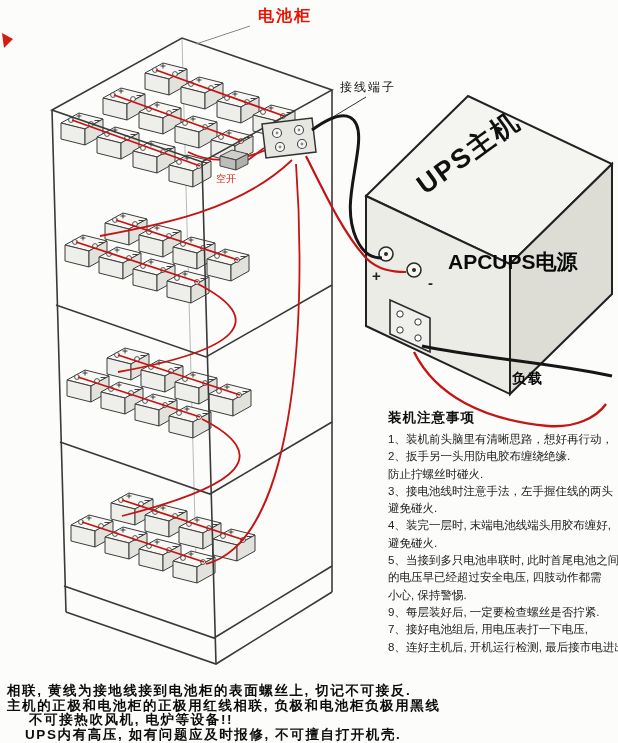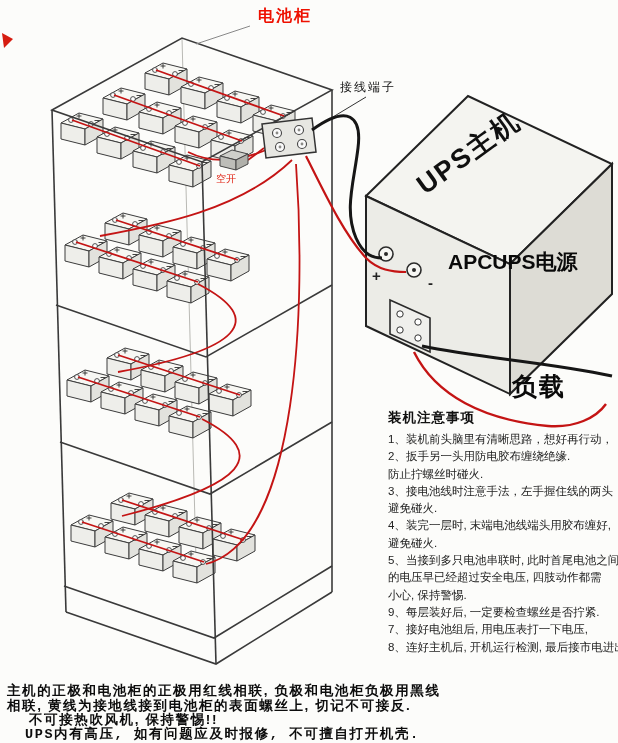--- a/index.html
+++ b/index.html
@@ -6,29 +6,29 @@
   html,body { background:#ffffff; font-family:"Liberation Sans","DejaVu Sans",sans-serif; }
   .stage { position:relative; width:618px; height:743px; background:#fcfcfa; overflow:hidden; }
   .stage svg { position:absolute; left:0; top:0; }
   .lbl { position:absolute; white-space:nowrap; color:#1a1a1a; }
   .lbl-cabinet { left:214px; top:6px; color:#ee1000; font-weight:bold; font-size:16px; letter-spacing:2px;margin-left:44px; }
   .lbl-terminal { left:340px; top:79px; font-size:12px; letter-spacing:2px; color:#111; }
   .lbl-breaker { left:216px; top:172px; color:#e02010; font-size:10px; }
   .lbl-ups { left:420px; top:170px; font-size:27px; font-weight:bold; color:#101010;
              letter-spacing:2px; transform:rotate(-36deg); transform-origin:0 50%; }
   .lbl-brand { left:448px; top:248px; font-size:21px; font-weight:bold; color:#0a0a0a; }
-  .lbl-load { left:512px; top:370px; font-size:25px; font-weight:bold; color:#0a0a0a; letter-spacing:2px; }
+  .lbl-load { left:512px; top:370px; font-size:14px; font-weight:bold; color:#0a0a0a; letter-spacing:2px; }
   .notes { position:absolute; left:388px; top:409px; width:230px; color:#222; }
   .notes-title { font-size:13.5px; font-weight:bold; margin-bottom:4px; letter-spacing:1px; color:#111; }
   .note-line { font-size:11.5px; line-height:17.3px; white-space:nowrap; }
   .footer { position:absolute; left:7px; top:684px; width:608px; color:#0d0d0d;
             font-weight:bold; font-size:13.5px; line-height:14.6px; letter-spacing:1.6px; }
   .footer div { white-space:nowrap; }
   .f-ind1 { padding-left:22px; }
-  .f-ind2 { padding-left:18px;font-family:Liberation Mono, monospace; }
+  .f-ind2 { padding-left:18px; }
 </style>
 </head>
 <body>
 
 <div class="stage">
 
   <svg width="618" height="743" viewBox="0 0 618 743">
     <defs>
       <g id="bat">
         <path d="M3,15 L21,5 L45,11 L27,21 Z" fill="#f7f7f3" stroke="#3c3c3c" stroke-width="1"></path>
@@ -193,19 +193,19 @@
     <div class="note-line">避免碰火.</div>
     <div class="note-line">5、当接到多只电池串联时, 此时首尾电池之间</div>
     <div class="note-line">的电压早已经超过安全电压, 四肢动作都需</div>
     <div class="note-line">小心, 保持警惕.</div>
     <div class="note-line">9、每层装好后, 一定要检查螺丝是否拧紧.</div>
     <div class="note-line">7、接好电池组后, 用电压表打一下电压,</div>
     <div class="note-line">8、连好主机后, 开机运行检测, 最后接市电进出线.</div>
   </div>
 
   <div class="footer">
+    <div>相联, 黄线为接地线接到电池柜的表面螺丝上, 切记不可接反.</div>
     <div>主机的正极和电池柜的正极用红线相联, 负极和电池柜负极用黑线</div>
-    <div>相联, 黄线为接地线接到电池柜的表面螺丝上, 切记不可接反.</div>
-    <div class="f-ind1">不可接热吹风机, 保持警惕!!</div>
+    <div class="f-ind1">不可接热吹风机, 电炉等设备!!</div>
     <div class="f-ind2">UPS内有高压, 如有问题应及时报修, 不可擅自打开机壳.</div>
   </div>
 
 </div>
 
 </body></html>

